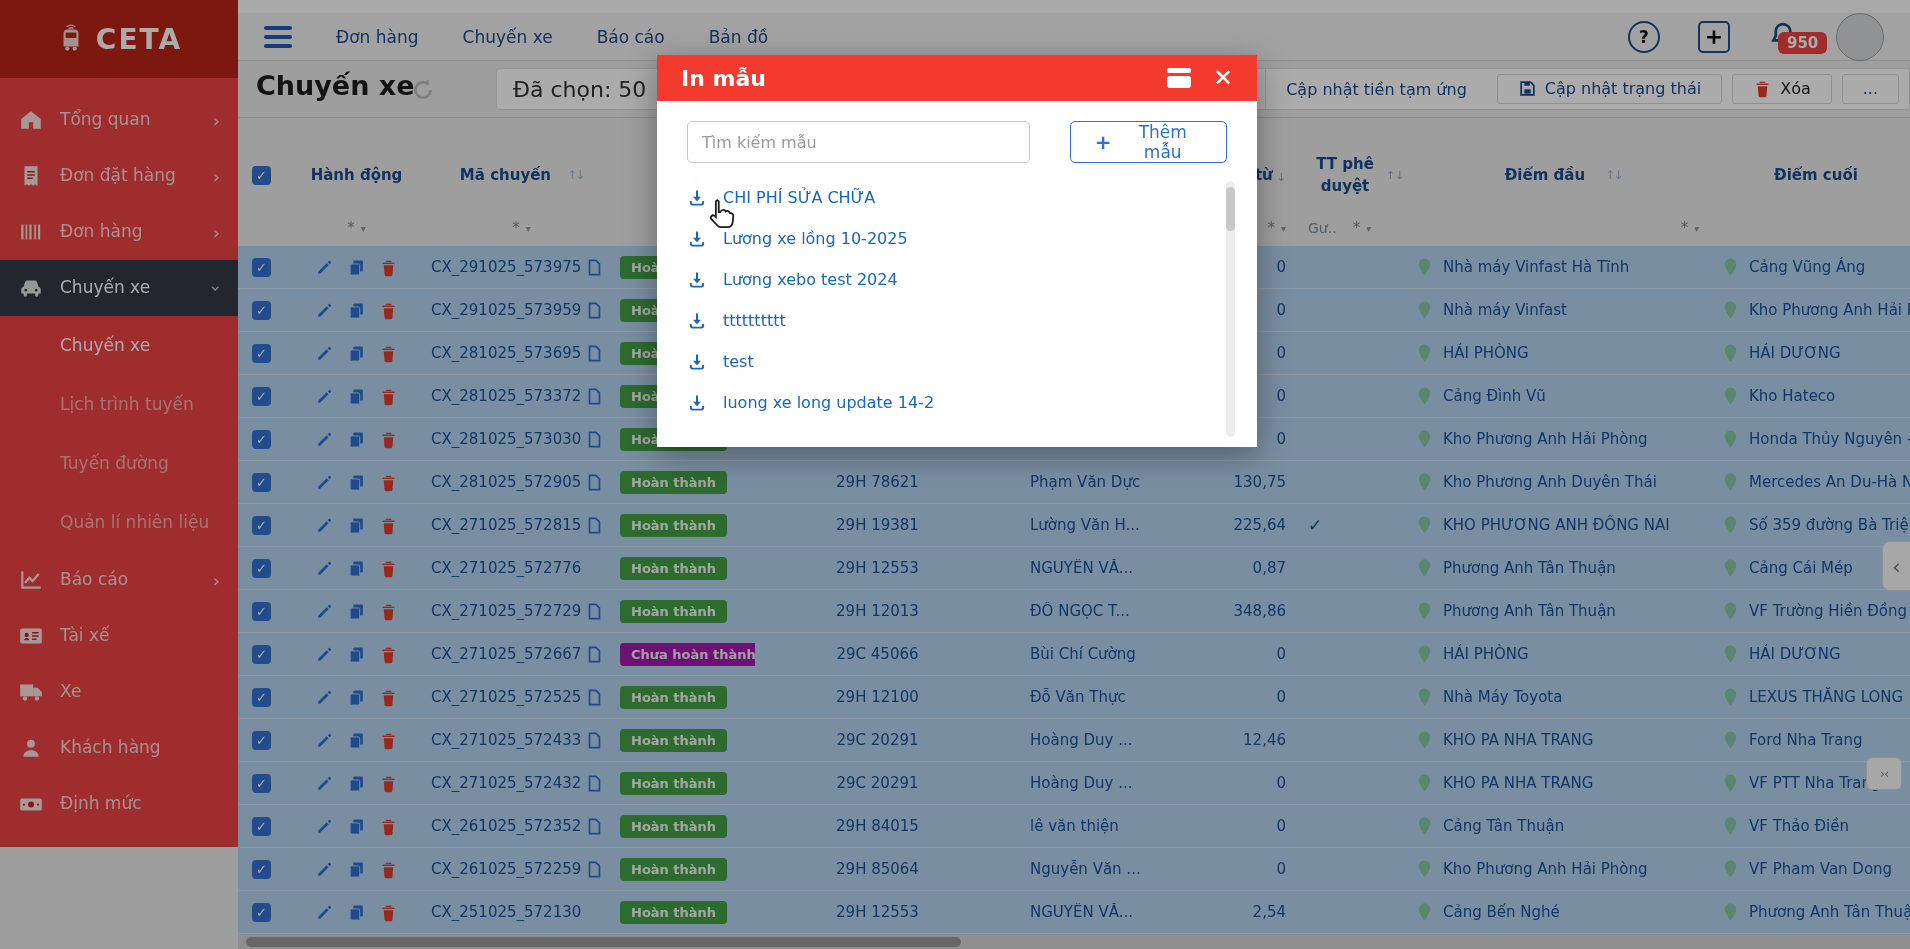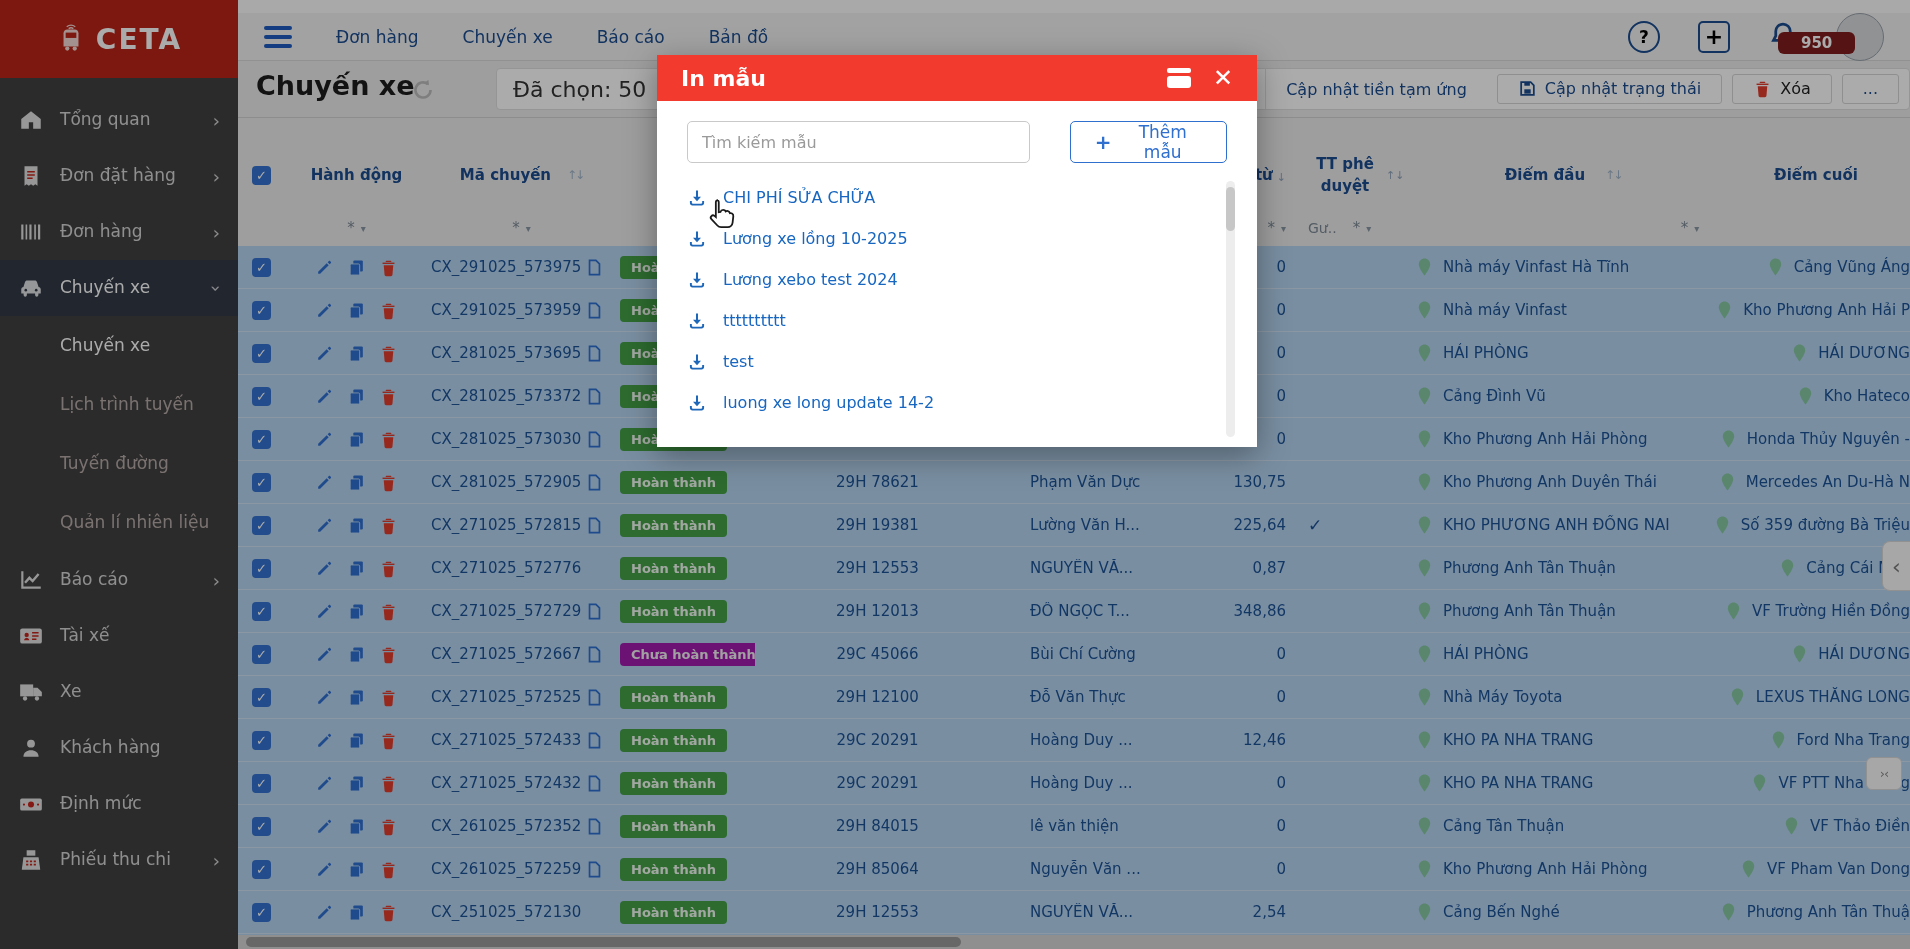--- a/index.html
+++ b/index.html
@@ -1,19 +1,19 @@
 <!DOCTYPE html>
 <html><head>
 <meta charset="utf-8">
 <style>
   html,body{margin:0;padding:0;background:#777;}
   #stage{position:relative;width:1910px;height:949px;overflow:hidden;
     font-family:"DejaVu Sans","Liberation Sans",sans-serif;background:#ececec;}
   
-  .sidebar{position:absolute;left:0;top:0;width:238px;height:949px;background:#404040;z-index:10;overflow:hidden;}
+  .sidebar{position:absolute;left:0;top:0;width:238px;height:847px;background:#ef4444;z-index:10;overflow:hidden;}
   .logo{height:78px;display:flex;align-items:center;justify-content:center;gap:10px;background:#bb2418;}
   .logo .brand{color:#fff;font-size:28px;font-weight:bold;letter-spacing:2px;}
   .sgroup{margin-top:14px;}
   .sitem{height:56px;display:flex;align-items:center;padding:0 18px;color:rgba(255,255,255,.78);font-size:17px;cursor:pointer;}
   .sitem .sicon{width:26px;height:26px;margin-right:16px;flex:0 0 26px;color:rgba(255,255,255,.85);}
   .sitem .slabel{flex:1;white-space:normal;line-height:1.15;}
   .sitem .chev{font-size:18px;color:rgba(255,255,255,.75);}
   .sitem .chev.down{display:inline-block;transform:rotate(90deg);}
   .sitem.on{background:#333a47;color:#fff;}
   .subitem{min-height:47px;display:flex;align-items:center;padding:6px 18px 6px 60px;color:rgba(255,235,230,.62);font-size:17px;cursor:pointer;line-height:1.25;}
@@ -24,21 +24,21 @@
   .strip{height:13px;background:#fdfdfd;}
   .nav{height:47px;background:#f2f2f2;border-bottom:1px solid #d8d8d8;display:flex;align-items:center;gap:44px;padding:0 26px;}
   .burger{width:28px;display:flex;flex-direction:column;gap:5px;cursor:pointer;}
   .burger div{height:4px;border-radius:2px;background:#1d5bbf;}
   .navlink{color:#1b4c8f;font-size:17px;cursor:pointer;}
   .nav-right{margin-left:auto;display:flex;align-items:center;gap:38px;}
   .nico{width:30px;height:30px;color:#1b4c8f;cursor:pointer;position:relative;}
   .help{width:28px;height:28px;border:2.5px solid #1b4c8f;border-radius:50%;display:flex;align-items:center;justify-content:center;font-weight:bold;font-size:17px;}
   .plussq{width:28px;height:28px;border:2.5px solid #1b4c8f;border-radius:5px;display:flex;align-items:center;justify-content:center;font-weight:bold;font-size:22px;line-height:1;}
   .bellwrap{position:relative;}
-  .bellbadge{position:absolute;left:10px;top:12px;background:#7f1d1d;color:#fff;font-size:15px;font-weight:bold;padding:2px 23px;border-radius:6px;}
+  .bellbadge{position:absolute;left:10px;top:12px;background:#ef4444;color:#fff;font-size:15px;font-weight:bold;padding:2px 9px;border-radius:6px;}
   .avatar{width:46px;height:46px;border-radius:50%;background:#d7dadd;border:1px solid #9aa2aa;}
   
   .phead{position:relative;height:56px;background:#ececec;border-bottom:1px solid #d2d2d2;}
   .ptitle{position:absolute;left:18px;top:9px;font-size:27px;font-weight:bold;color:#1d1d1d;}
   .refresh{position:absolute;left:172px;top:16px;width:26px;height:26px;color:#bdbdbd;}
   .toolbar{position:absolute;left:258px;right:0;top:7px;bottom:7px;background:#ffffff;border:1px solid #dedede;border-radius:4px;display:flex;align-items:center;padding:0 10px 0 16px;}
   .tb-txt{font-size:22px;color:#333;white-space:nowrap;}
   .tb-link{font-size:16px;color:#1766c0;white-space:nowrap;margin-left:26px;display:flex;align-items:center;gap:7px;cursor:pointer;}
   .tb-right{margin-left:auto;display:flex;align-items:center;height:100%;}
   .tb-item{display:flex;align-items:center;gap:8px;padding:0 20px;height:100%;font-size:16px;color:#1b4c8f;border-left:1px solid #e3e3e3;white-space:nowrap;cursor:pointer;}
@@ -53,21 +53,21 @@
   .col{overflow:hidden;white-space:nowrap;display:flex;align-items:center;flex:none;}
   .w-check{width:60px;padding-left:14px;box-sizing:border-box;}
   .w-act{width:117px;justify-content:center;gap:13px;}
   .w-code{width:197px;padding-left:16px;box-sizing:border-box;gap:6px;}
   .w-badge{width:143px;padding-left:8px;box-sizing:border-box;}
   .w-plate{width:205px;justify-content:center;padding-left:40px;box-sizing:border-box;}
   .w-driver{width:185px;padding-left:70px;box-sizing:border-box;}
   .w-amount{width:155px;justify-content:flex-end;padding-right:14px;box-sizing:border-box;}
   .w-appr{width:110px;padding-left:8px;box-sizing:border-box;}
   .w-from{width:300px;padding-left:6px;box-sizing:border-box;gap:10px;}
-  .w-to{width:200px;padding-left:12px;box-sizing:border-box;gap:10px;justify-content:flex-end;}
+  .w-to{width:200px;padding-left:12px;box-sizing:border-box;gap:10px;}
   .thead .w-act,.thead .w-code{justify-content:center;}
   .thead .w-plate,.thead .w-driver{visibility:hidden;}
   .sort{font-size:12px;color:#9fb3c9;letter-spacing:-2px;margin-left:10px;font-weight:normal;}
   .appr-label{width:74px;white-space:normal;text-align:center;line-height:1.5;}
   .mini-sort{font-size:11px;color:#8fa3b9;font-weight:normal;margin-left:4px;}
   .amount-head{display:flex;flex-direction:row;align-items:flex-end;line-height:1.4;}
   .thead .w-from{justify-content:center;}
   .thead .w-to{justify-content:center;}
   .fchip{display:flex;align-items:center;gap:6px;color:#7d8a96;}
   .fchip .star{font-size:15px;}

